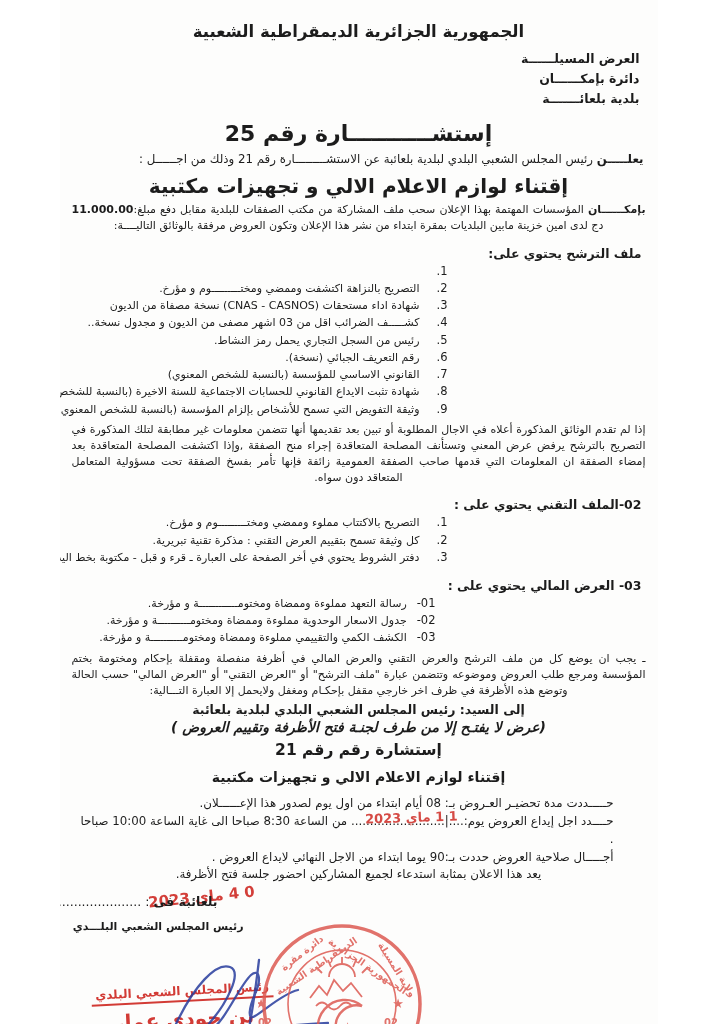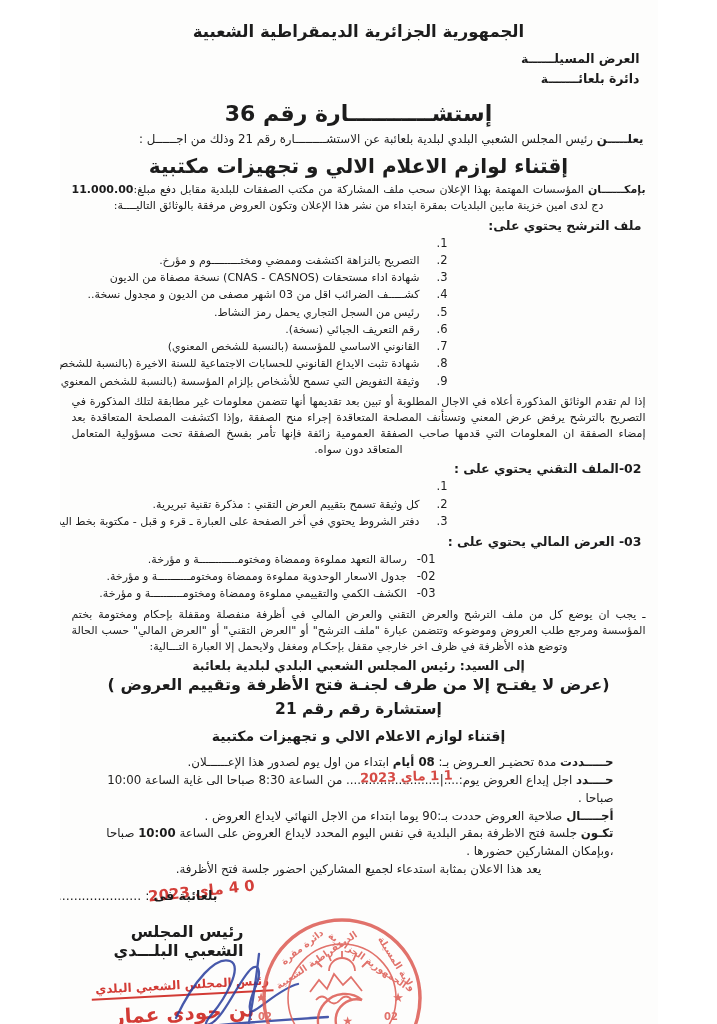--- a/index.html
+++ b/index.html
@@ -20,44 +20,44 @@
     font-family:"DejaVu Sans",sans-serif;
     box-sizing:border-box;
     padding:18px 10px 0 10px;
   }
   .republic{ text-align:center;font-weight:bold;font-size:16.5px;margin:4px 60px 0 60px;}
   .admin-block{ text-align:right;font-weight:bold;font-size:12.5px;line-height:1.6;margin:8px 8px 0 0;}
   .consult-heading{ text-align:center;font-weight:bold;font-size:22px;margin:12px 0 4px 0;}
   .announce{ font-size:11.8px;margin:6px 4px 0 4px;text-align:right;}
   .subject-heading{ text-align:center;font-weight:900;font-size:20px;margin:8px 0 4px 0;}
   .para{ font-size:11px;line-height:1.45;margin:4px 2px;text-align:justify;text-align-last:center;}
-  .file-title{ font-weight:bold;font-size:12.5px;margin:4px 6px 2px 0;}
+  .file-title{ font-weight:bold;font-size:12.5px;margin:12px 6px 2px 0;}
   .list{ margin:0 0 2px 0;}
   .li{ display:flex;gap:10px;font-size:11px;line-height:17.2px;margin-right:200px;white-space:nowrap;}
   .li .num{min-width:18px;font-size:11.5px;}
   .list.fin .li{margin-right:212px;}
   .env{ text-align:center;font-weight:bold;margin-top:0;}
   .env .to{font-size:12.5px;}
-  .env .warn{font-size:16px;margin-top:2px;}
+  .env .warn{font-size:14px;margin-top:2px;font-style:italic;}
   .env .num21{font-size:15.5px;margin-top:6px;}
   .env .subj{font-size:14px;margin-top:10px;}
   .deadlines{ font-size:11.8px;line-height:1.5;margin:10px 34px 0 10px;}
-  .deadlines .bold{font-weight:bold;}
+  .deadlines .bold{font-weight:normal;}
   .center-line{text-align:center;margin-right:-24px;}
   .dots-wrap{position:relative;display:inline-block;}
   .red-stamp-inline{
     position:absolute;right:6px;top:-5px;
     color:var(--hand-red);font-weight:bold;font-size:13px;
     letter-spacing:4px;white-space:nowrap;
     transform:rotate(-2deg);opacity:.85;
   }
   .sig-area{position:relative;height:200px;margin-top:4px;}
   .place-line{position:absolute;right:430px;top:6px;font-size:12.5px;white-space:nowrap;}
   .place-line .lbl{font-weight:bold;}
-  .president-line{position:absolute;right:404px;top:40px;font-weight:bold;font-size:16px;}
+  .president-line{position:absolute;right:404px;top:32px;font-weight:bold;font-size:11px;}
   .date-stamp{
     position:absolute;left:78px;top:0px;
     color:var(--hand-red);font-weight:bold;font-size:15px;
     letter-spacing:3px;transform:rotate(-6deg);opacity:.9;white-space:nowrap;
   }
   .hand{position:absolute;left:22px;top:96px;transform:rotate(-3deg);
         color:var(--hand-red);text-align:center;opacity:.92;}
   .hand-title{font-size:12px;font-weight:bold;border-bottom:2px solid var(--hand-red);padding:0 4px 2px 4px;}
   .hand-name{font-size:20px;font-weight:bold;margin-top:5px;letter-spacing:1px;}
   .pen{position:absolute;left:92px;top:58px;opacity:.95;}
@@ -74,24 +74,25 @@
 </style>
 </head>
 <body>
 
 <div class="page">
 
   <div class="republic">الجمهورية الجزائرية  الديمقراطية الشعبية</div>
 
   <div class="admin-block">
     <div>العرض المسيلــــــة</div>
-    <div>دائرة بلعائـــــــة</div>
-  </div>
-
-  <div class="consult-heading">إستشـــــــــــارة رقم 36</div>
+    <div>دائرة بإمكــــــان</div>
+    <div>بلدية بلعائـــــــة</div>
+  </div>
+
+  <div class="consult-heading">إستشـــــــــــارة رقم 25</div>
 
   <p class="announce"><b>يعلـــــن</b> <span>رئيس المجلس الشعبي البلدي  لبلدية بلعائبة عن الاستشـــــــــارة رقم 21 وذلك من اجــــــل :</span></p>
 
   <div class="subject-heading">إقتناء لوازم الاعلام الالي و تجهيزات مكتبية</div>
 
   <p class="para"><b>بإمكــــــان</b> <span>المؤسسات المهتمة بهذا الإعلان سحب ملف المشاركة من مكتب الصفقات للبلدية مقابل دفع مبلغ:</span><b>11.000.00</b> <span>دج   لدى امين خزينة مابين البلديات بمقرة ابتداء من نشر هذا الإعلان  وتكون العروض مرفقة بالوثائق التاليــــة:</span></p>
 
   <div class="file-title">ملف الترشح يحتوي على:</div>
   <div class="list">
     <div class="li">
@@ -130,20 +131,21 @@
         <span>وثيقة التفويض التي تسمح للأشخاص بإلزام المؤسسة (بالنسبة للشخص المعنوي(نسخة).</span>
       </div>
   </div>
 
   <p class="para">إذا لم تقدم الوثائق المذكورة أعلاه في الاجال المطلوبة أو تبين بعد تقديمها أنها تتضمن معلومات غير مطابقة لتلك المذكورة في التصريح بالترشح يرفض عرض المعني وتستأنف المصلحة المتعاقدة إجراء منح الصفقة ,وإذا اكتشفت المصلحة المتعاقدة بعد إمضاء الصفقة ان المعلومات التي قدمها صاحب الصفقة العمومية زائفة فإنها تأمر بفسخ الصفقة تحت مسؤولية المتعامل المتعاقد دون سواه.</p>
 
   <div class="file-title">02-الملف التقني يحتوي على :</div>
   <div class="list">
     <div class="li">
         <span class="num">1.</span>
+        <span>التصريح بالاكتتاب مملوء وممضي ومختـــــــــوم و مؤرخ.</span>
       </div>
     <div class="li">
         <span class="num">2.</span>
         <span>كل وثيقة تسمح بتقييم العرض التقني : مذكرة تقنية تبريرية.</span>
       </div>
     <div class="li">
         <span class="num">3.</span>
         <span>دفتر الشروط يحتوي في أخر الصفحة على العبارة ـ قرء و قبل - مكتوبة بخط اليد.</span>
       </div>
   </div>
@@ -170,21 +172,20 @@
     <div class="to">إلى السيد: رئيس المجلس الشعبي البلدي لبلدية بلعائبة</div>
     <div class="warn">(عرض لا يفتـح إلا من طرف لجنـة فتح الأظرفة وتقييم العروض )</div>
     <div class="num21">إستشارة رقم رقم 21</div>
     <div class="subj">إقتناء لوازم الاعلام الالي و تجهيزات مكتبية</div>
   </div>
 
   <div class="deadlines">
     <div><span class="bold">حـــــددت</span> <span>مدة تحضيـر العـروض بـ:</span> <span class="bold">08 أيام</span> <span>ابتداء من اول يوم لصدور هذا الإعــــــلان.</span></div>
     <div><span class="bold">حــــدد</span> <span>اجل إيداع العروض يوم:</span><span class="dots-wrap"><span>....|.........................</span><span class="red-stamp-inline">1 1  ماي  2023</span></span> <span>من الساعة 8:30 صباحا الى غاية الساعة 10:00 صباحا .</span></div>
     <div><span class="bold">أجـــــال</span> <span>صلاحية العروض حددت بـ:90 يوما ابتداء من الاجل النهائي لايداع العروض .</span></div>
-    <div><span class="bold">تكـون</span> <span>جلسة فتح الاظرفة بمقر البلدية في نفس اليوم المحدد لايداع العروض على الساعة</span> <span class="bold">10:00</span> <span>صباحا ،وبإمكان المشاركين حضورها .</span></div>
     <div class="center-line">يعد هذا الاعلان بمثابة استدعاء لجميع المشاركين احضور جلسة فتح الأظرفة.</div>
   </div>
 
   <div class="sig-area">
 
     <div class="date-stamp">0 4  ماي  2023</div>
 
     <div class="place-line"><span class="lbl">بلعائبة فى</span> <span>:</span> <span>..............................</span></div>
 
     <div class="president-line">رئيس المجلس الشعبي البلـــدي</div>

